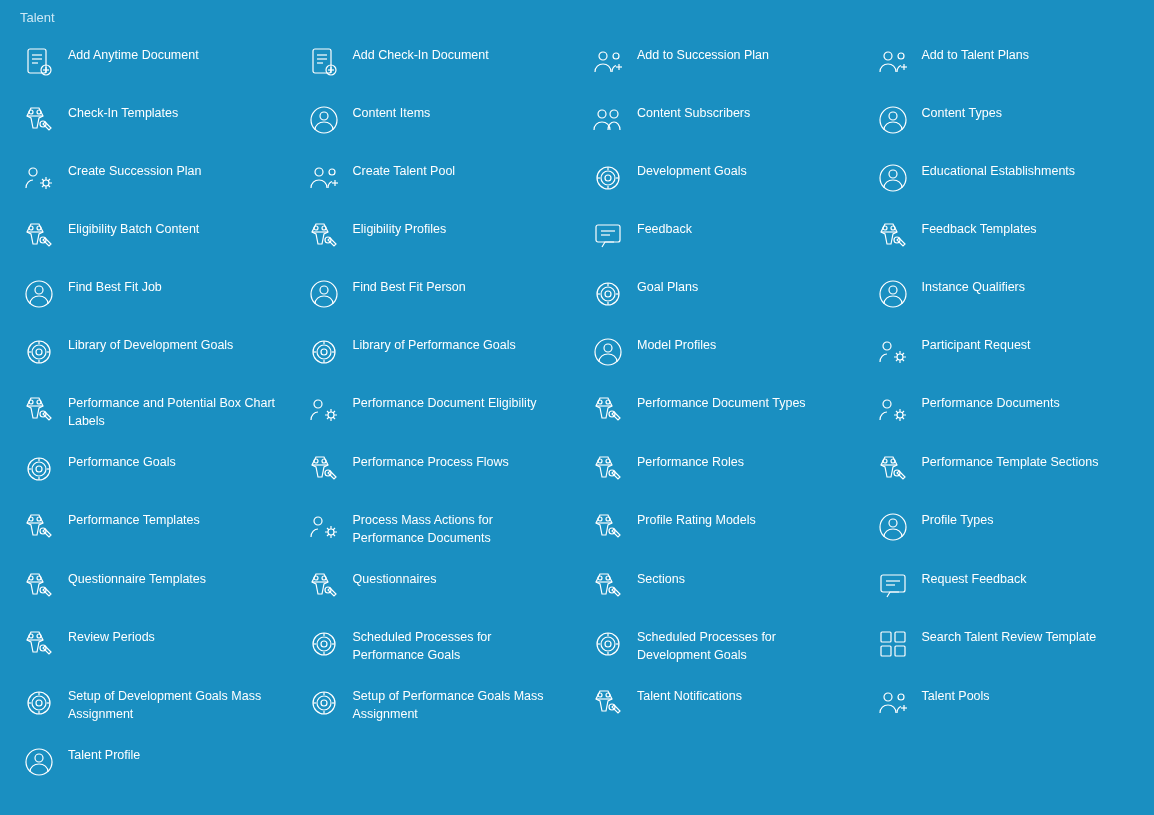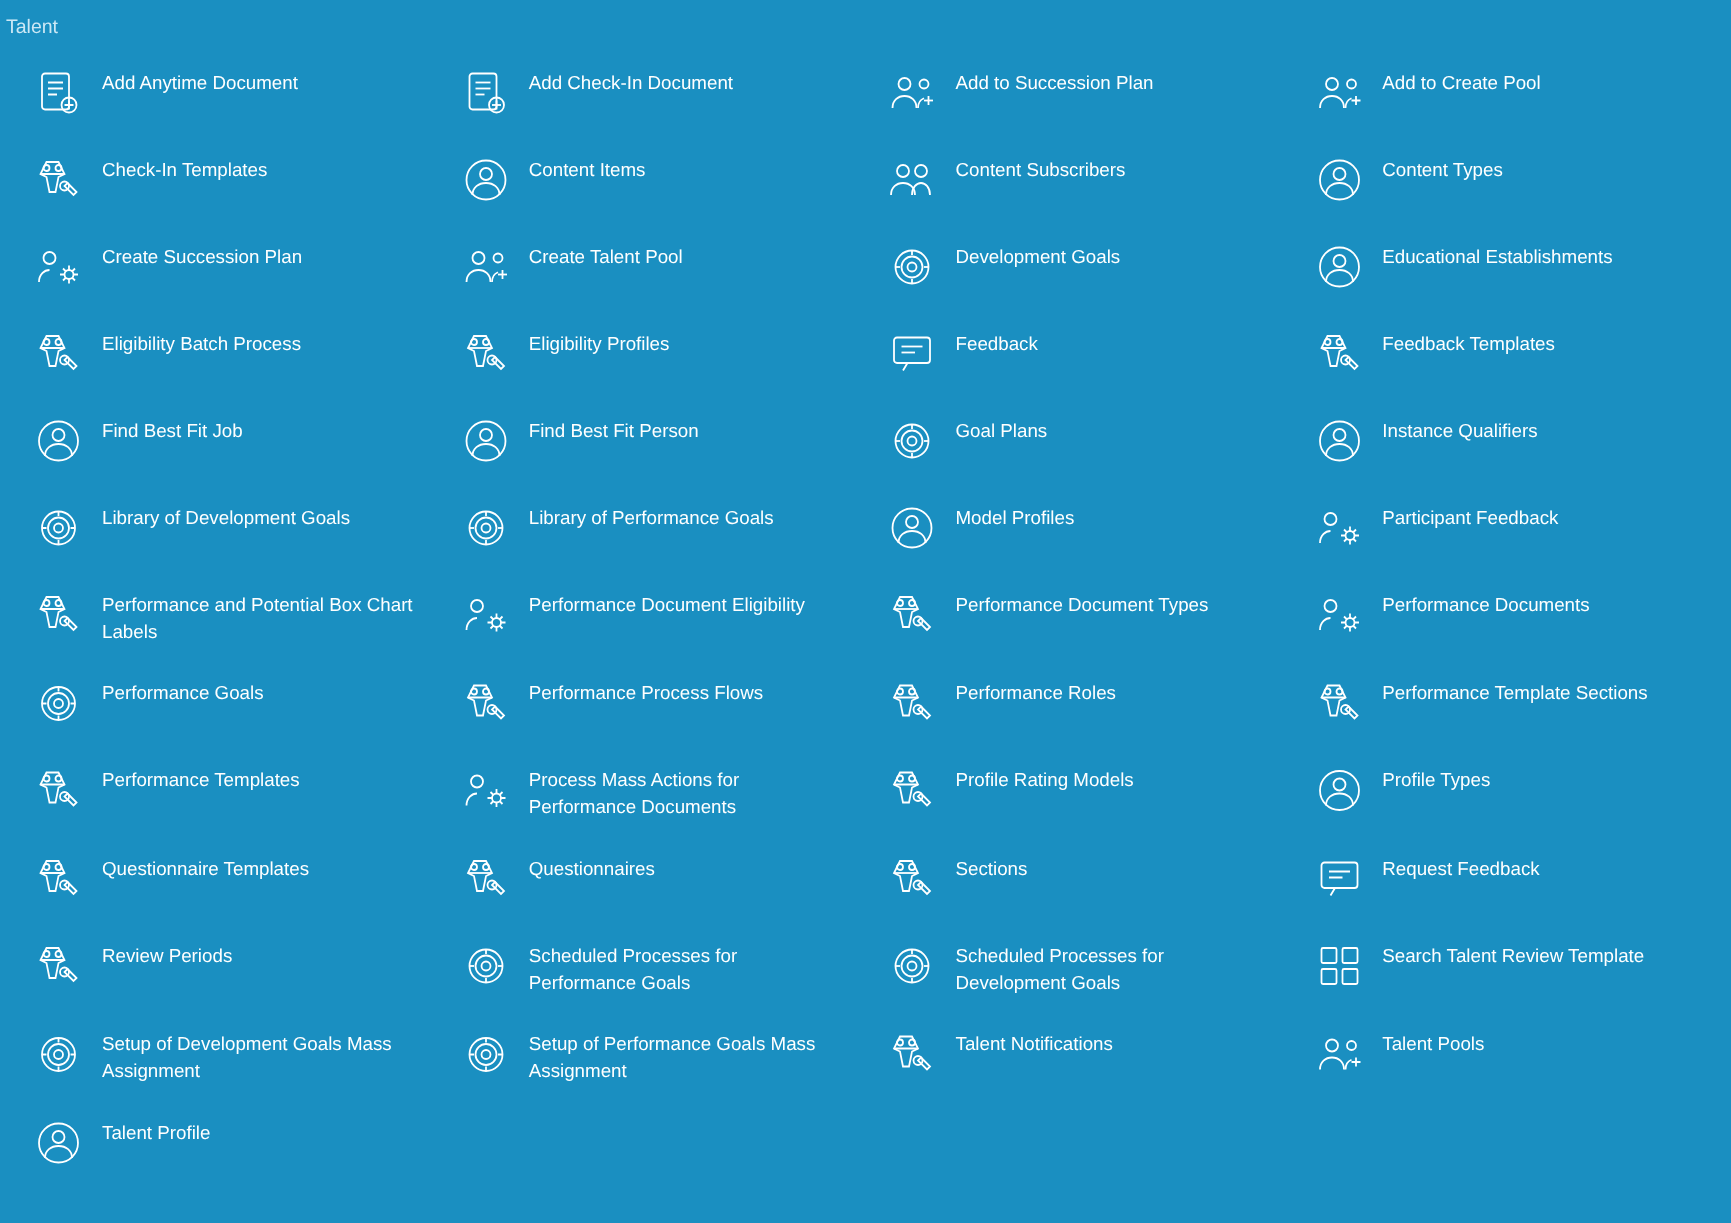--- a/index.html
+++ b/index.html
@@ -4,21 +4,21 @@
   <style>
     * { box-sizing: border-box; margin: 0; padding: 0; }
     body {
       background: #1a8fc1;
       font-family: Arial, sans-serif;
       color: #fff;
       min-height: 815px;
       width: 1154px;
     }
     .page-title {
-      padding: 10px 16px 4px 4px;
+      padding: 10px 16px 4px 20px;
       font-size: 13px;
       color: #cce8f5;
     }
     .grid {
       display: grid;
       grid-template-columns: repeat(4, 1fr);
       padding: 4px 8px;
       gap: 0;
     }
     .item {
@@ -101,21 +101,21 @@
       <div class="icon-box">
         <svg viewBox="0 0 32 32">
           <circle cx="11" cy="10" r="4"></circle>
           <path d="M3 26c0-5 3.6-8 8-8s8 3 8 8"></path>
           <circle cx="24" cy="10" r="3"></circle>
           <path d="M20 26c0-3 1.5-5.5 4-6.5"></path>
           <line x1="27" y1="18" x2="27" y2="24"></line>
           <line x1="24" y1="21" x2="30" y2="21"></line>
         </svg>
       </div>
-      <div class="item-label">Add to Create Pool</div>
+      <div class="item-label">Add to Talent Plans</div>
     </div>
     <div class="item">
       <div class="icon-box">
         <svg viewBox="0 0 32 32">
           <path d="M8 4l-4 8 4 2 2 10h4l2-10 4-2-4-8z"></path>
           <line x1="4" y1="12" x2="20" y2="12"></line>
           <circle cx="8" cy="8" r="2"></circle>
           <circle cx="16" cy="8" r="2"></circle>
           <path d="M22 18l6 6-2 2-6-6z"></path>
           <circle cx="20" cy="20" r="3"></circle>
@@ -206,21 +206,21 @@
       <div class="icon-box">
         <svg viewBox="0 0 32 32">
           <path d="M8 4l-4 8 4 2 2 10h4l2-10 4-2-4-8z"></path>
           <line x1="4" y1="12" x2="20" y2="12"></line>
           <circle cx="8" cy="8" r="2"></circle>
           <circle cx="16" cy="8" r="2"></circle>
           <path d="M22 18l6 6-2 2-6-6z"></path>
           <circle cx="20" cy="20" r="3"></circle>
         </svg>
       </div>
-      <div class="item-label">Eligibility Batch Process</div>
+      <div class="item-label">Eligibility Batch Content</div>
     </div>
     <div class="item">
       <div class="icon-box">
         <svg viewBox="0 0 32 32">
           <path d="M8 4l-4 8 4 2 2 10h4l2-10 4-2-4-8z"></path>
           <line x1="4" y1="12" x2="20" y2="12"></line>
           <circle cx="8" cy="8" r="2"></circle>
           <circle cx="16" cy="8" r="2"></circle>
           <path d="M22 18l6 6-2 2-6-6z"></path>
           <circle cx="20" cy="20" r="3"></circle>
@@ -336,21 +336,21 @@
     </div>
     <div class="item">
       <div class="icon-box">
         <svg viewBox="0 0 32 32">
           <circle cx="10" cy="10" r="4"></circle>
           <path d="M3 26c0-5 3.6-8 7-8"></path>
           <circle cx="23" cy="21" r="3"></circle>
           <path d="M23 15v3M23 24v3M17 21h3M26 21h3M19 17l2 2M25 23l2 2M19 25l2-2M25 19l2-2"></path>
         </svg>
       </div>
-      <div class="item-label">Participant Feedback</div>
+      <div class="item-label">Participant Request</div>
     </div>
     <div class="item">
       <div class="icon-box">
         <svg viewBox="0 0 32 32">
           <path d="M8 4l-4 8 4 2 2 10h4l2-10 4-2-4-8z"></path>
           <line x1="4" y1="12" x2="20" y2="12"></line>
           <circle cx="8" cy="8" r="2"></circle>
           <circle cx="16" cy="8" r="2"></circle>
           <path d="M22 18l6 6-2 2-6-6z"></path>
           <circle cx="20" cy="20" r="3"></circle>

